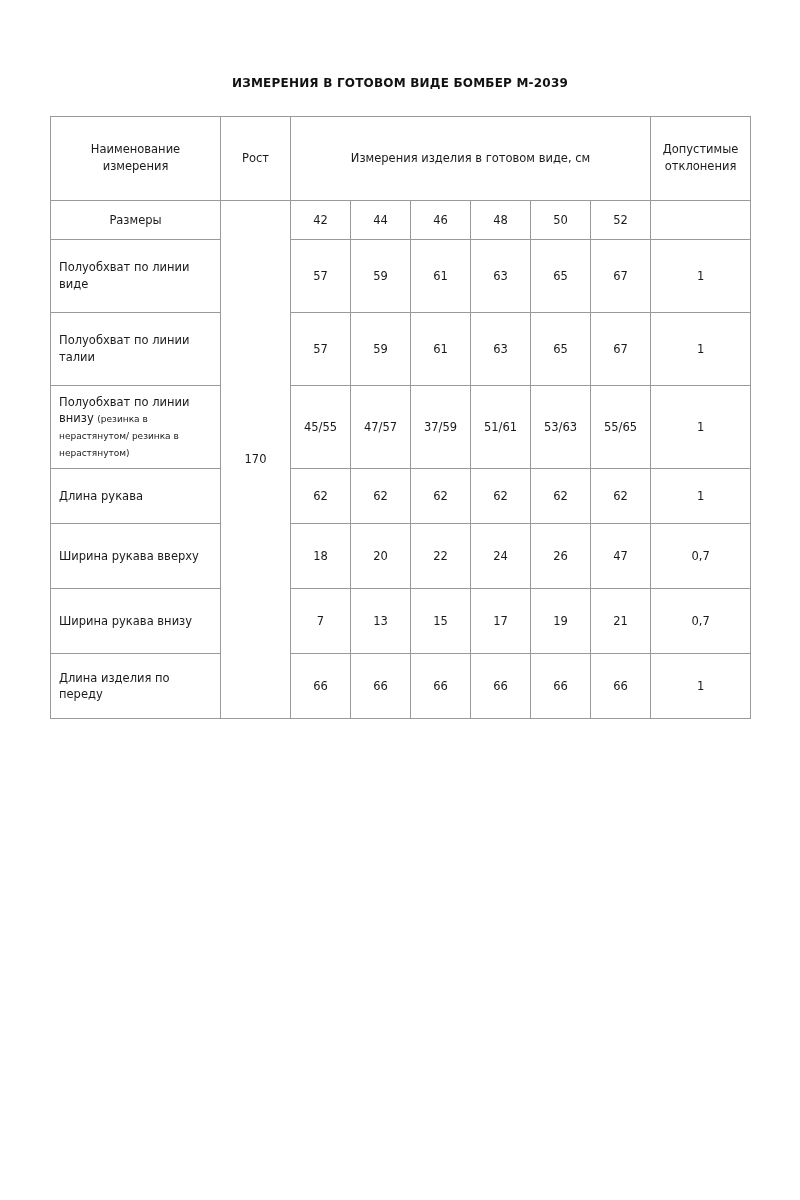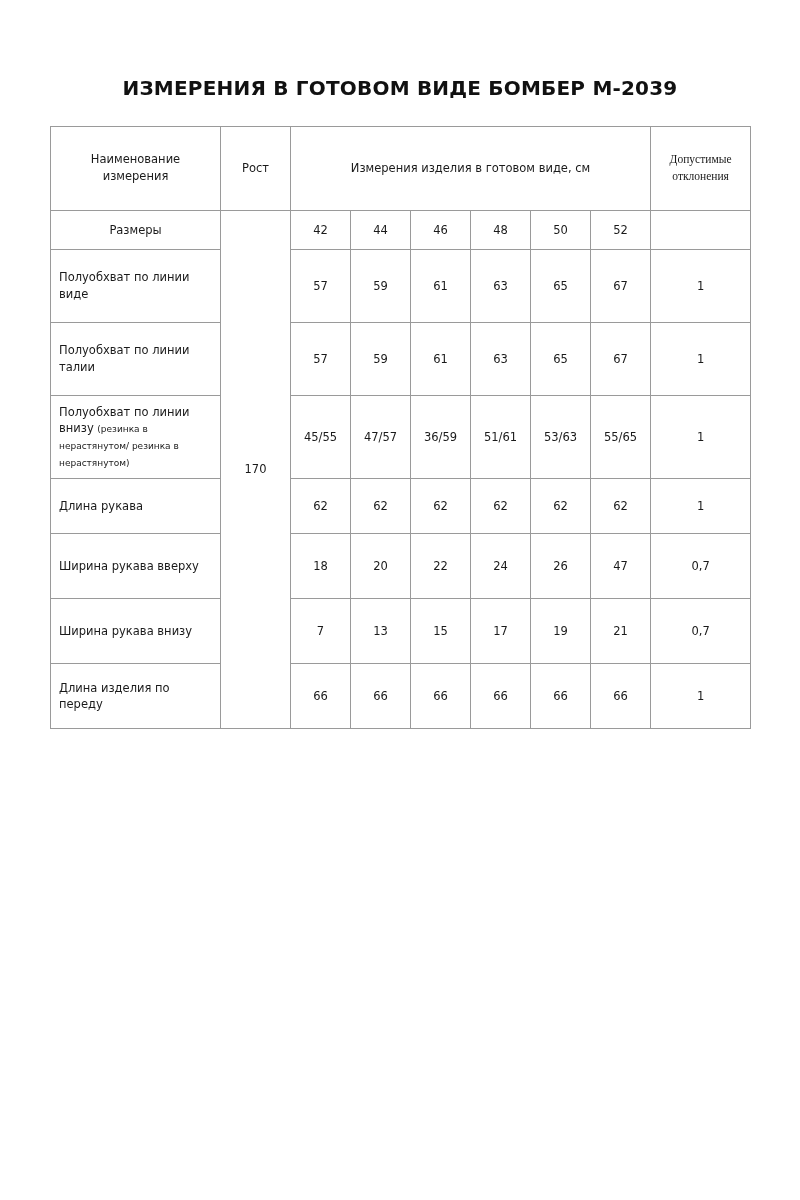--- a/index.html
+++ b/index.html
@@ -15,21 +15,21 @@
     -webkit-font-smoothing: antialiased;
   }
   .page {
     width: 800px;
     height: 1200px;
     position: relative;
     box-sizing: border-box;
   }
   .doc-title {
     text-align: center;
-    font-size: 20px;
+    font-size: 12px;
     font-weight: bold;
     letter-spacing: 0.2px;
     margin: 0;
     padding-top: 76px;
     padding-bottom: 0;
     color: #111111;
   }
   .table-wrap {
     margin: 26px 50px 0 50px;
   }
@@ -58,21 +58,20 @@
   }
   .hdr-span {
     text-align: center;
     font-size: 11.5px;
   }
   .hdr-dev {
     text-align: center;
     font-size: 11.5px;
     line-height: 1.5;
     padding: 10px 4px;
-    font-family: Liberation Serif, serif;
   }
   
   .row-sizes td {
     text-align: center;
     padding: 6px 2px;
   }
   .row-sizes .label-cell {
     text-align: center;
   }
   
@@ -176,21 +175,21 @@
         </tr>
 
         <tr class="h-tall">
           <td class="name-cell">
             <span>Полуобхват по линии</span><br>
             <span>внизу</span>
             <span class="sub">(резинка в нерастянутом/ резинка в нерастянутом)</span>
           </td>
           <td class="val-cell">45/55</td>
           <td class="val-cell">47/57</td>
-          <td class="val-cell">36/59</td>
+          <td class="val-cell">37/59</td>
           <td class="val-cell">51/61</td>
           <td class="val-cell">53/63</td>
           <td class="val-cell">55/65</td>
           <td class="dev-cell">1</td>
         </tr>
 
         <tr class="h-short">
           <td class="name-cell">
             <span>Длина рукава</span>
           </td>

